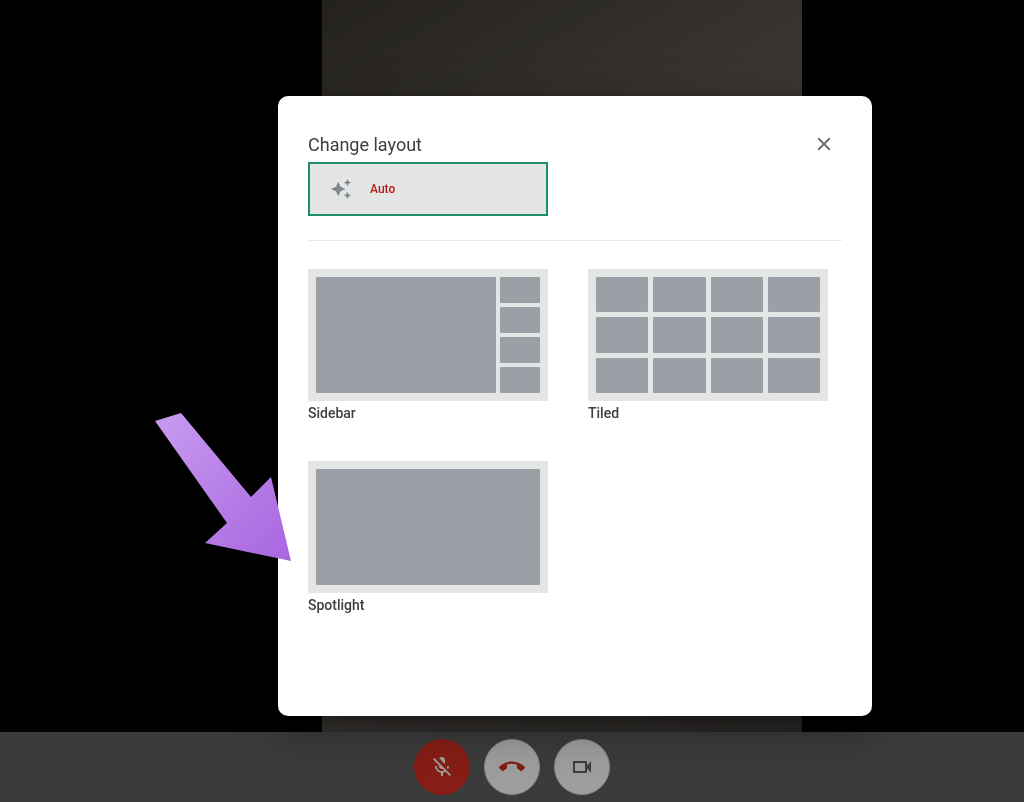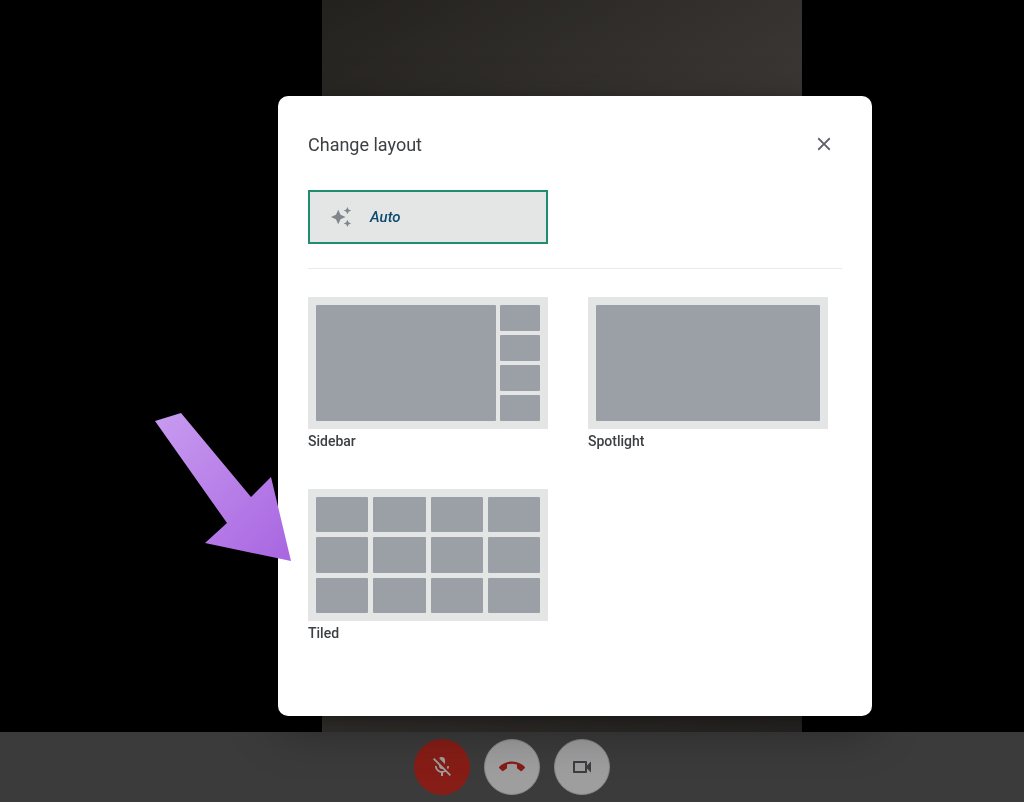--- a/index.html
+++ b/index.html
@@ -59,21 +59,20 @@
       height: 620px;
       background: #fff;
       border-radius: 10px;
       box-shadow: 0 12px 48px rgba(0,0,0,0.35), 0 2px 8px rgba(0,0,0,0.2);
       padding: 30px 30px 30px 30px;
     }
     .dialog-header {
       display: flex;
       justify-content: space-between;
       align-items: center;
-      margin-bottom: 28px;
     }
     .dialog-title {
       font-size: 18px;
       color: #3c4043;
       font-weight: 400;
     }
     .close-btn {
       width: 36px; height: 36px;
       display: flex; align-items: center; justify-content: center;
       cursor: pointer;
@@ -83,21 +82,21 @@
       width: 240px;
       height: 54px;
       border: 2px solid #1e8e6e;
       background: #e4e6e5;
       display: flex;
       align-items: center;
       padding-left: 20px;
       gap: 18px;
       cursor: pointer;
     }
-    .auto-label { font-size: 15px; color: #0c4a6e; font-weight: 500; font-style: italic; }
+    .auto-label { font-size: 12px; color: #b91c1c; font-weight: 500; }
     .divider { height: 1px; background: #e8eaed; margin-top: 24px; }
     .layout-grid {
       display: flex;
       flex-wrap: wrap;
       gap: 40px;
       margin-top: 28px;
     }
     .layout-item { width: 240px; cursor: pointer; }
     .layout-preview {
       width: 240px;
@@ -185,43 +184,43 @@
           <div class="sidebar-thumb"></div>
           <div class="sidebar-thumb"></div>
           <div class="sidebar-thumb"></div>
         </div>
       </div>
       <div class="layout-label">Sidebar</div>
     </div>
 
     <div class="layout-item">
       <div class="layout-preview">
+        <div class="tiled-grid">
+          <div class="tile"></div>
+          <div class="tile"></div>
+          <div class="tile"></div>
+          <div class="tile"></div>
+          <div class="tile"></div>
+          <div class="tile"></div>
+          <div class="tile"></div>
+          <div class="tile"></div>
+          <div class="tile"></div>
+          <div class="tile"></div>
+          <div class="tile"></div>
+          <div class="tile"></div>
+        </div>
+      </div>
+      <div class="layout-label">Tiled</div>
+    </div>
+
+    <div class="layout-item">
+      <div class="layout-preview">
         <div class="spotlight-main"></div>
       </div>
       <div class="layout-label">Spotlight</div>
-    </div>
-
-    <div class="layout-item">
-      <div class="layout-preview">
-        <div class="tiled-grid">
-          <div class="tile"></div>
-          <div class="tile"></div>
-          <div class="tile"></div>
-          <div class="tile"></div>
-          <div class="tile"></div>
-          <div class="tile"></div>
-          <div class="tile"></div>
-          <div class="tile"></div>
-          <div class="tile"></div>
-          <div class="tile"></div>
-          <div class="tile"></div>
-          <div class="tile"></div>
-        </div>
-      </div>
-      <div class="layout-label">Tiled</div>
     </div>
 
   </div>
 </div>
 
 <svg class="arrow-annotation" viewBox="0 0 180 160">
   <defs>
     <linearGradient id="arrg" x1="0" y1="0" x2="1" y2="1">
       <stop offset="0" stop-color="#c89bf0"></stop>
       <stop offset="1" stop-color="#a865e0"></stop>

